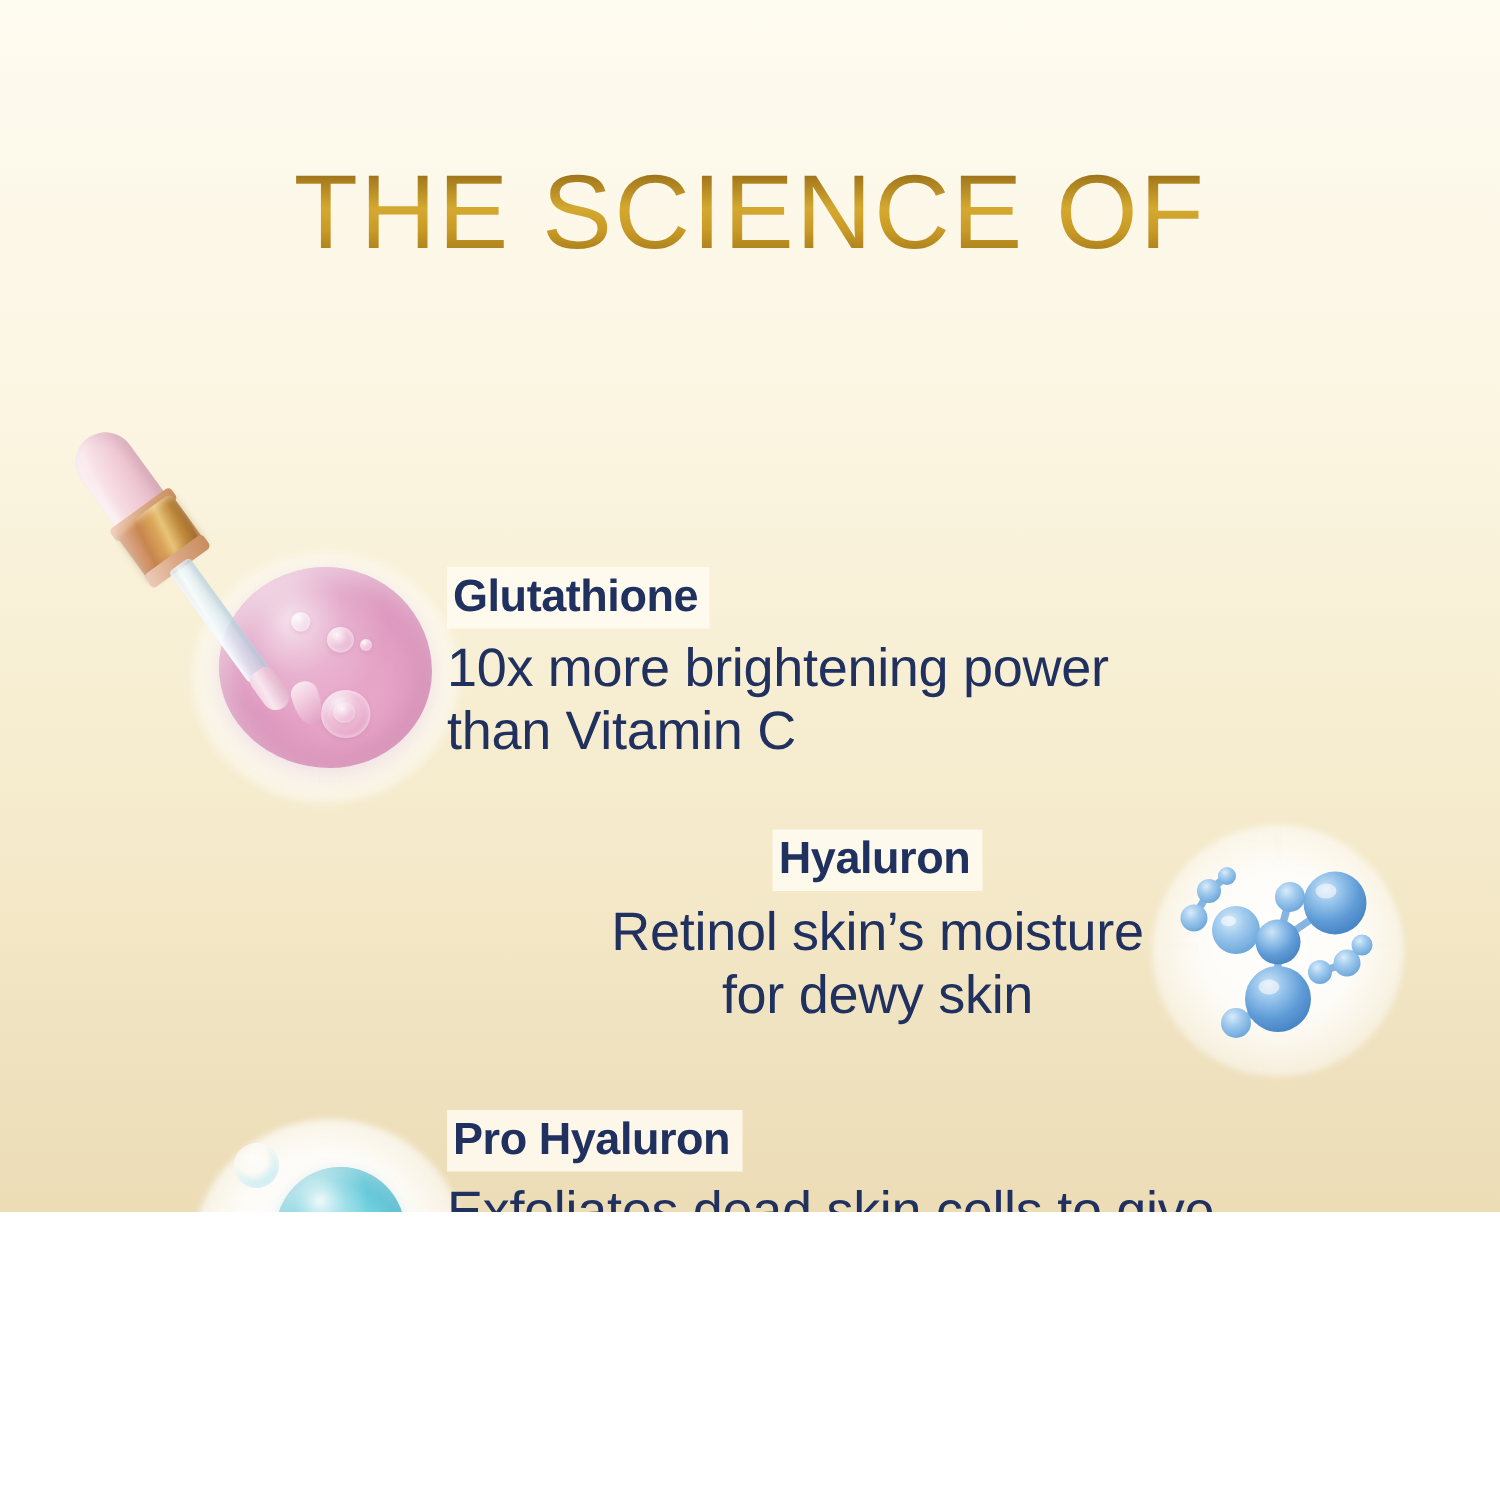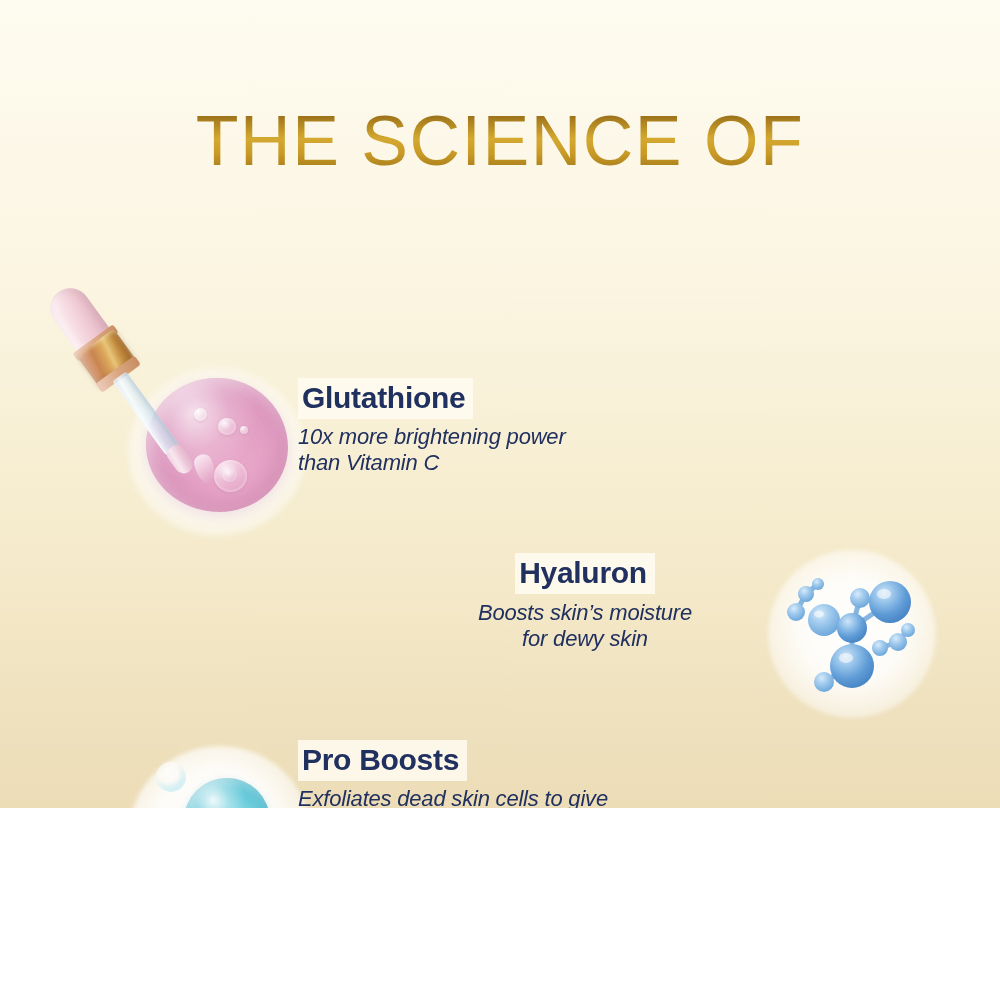--- a/index.html
+++ b/index.html
@@ -67,27 +67,26 @@
     font-size: 30px;
     font-weight: bold;
     color: #20305F;
     letter-spacing: -0.3px;
     line-height: 1.1;
     padding: 3px 8px 5px 4px;
     background: rgba(255, 253, 243, 0.82);
     white-space: nowrap;
   }
   .body-text {
-    font-size: 22px;
+    font-size: 36px;
     color: #20305F;
     line-height: 1.18;
     letter-spacing: -0.2px;
     margin-top: 5px;
     white-space: pre-line;
-    font-style: italic;
   }
 
   
   #sec-gluta { top: 378px; left: 298px; }
 
   
   #sec-hyal  { top: 553px; left: 405px; width: 360px; text-align: center; }
   #sec-hyal .body-text { margin-top: 6px; }
 
   
@@ -408,37 +407,37 @@
       <g fill="#FFFFFF" opacity="0.55">
         <ellipse cx="116" cy="44" rx="7" ry="5"></ellipse>
         <ellipse cx="78" cy="108" rx="7" ry="5"></ellipse>
         <ellipse cx="51" cy="64" rx="5" ry="3.5"></ellipse>
       </g>
     </svg>
   </div>
 
   <div class="section" id="sec-hyal">
     <div class="heading">Hyaluron</div>
-    <div class="body-text">Boosts skin’s moisture
+    <div class="body-text">Retinol skin’s moisture
 for dewy skin</div>
   </div>
 
   <div id="art-retinol">
     <div class="halo"></div>
     <div class="bub sm1"></div>
     <div class="bub big"></div>
     <div class="bub mid"></div>
     <div class="bub t1"></div>
     <div class="bub t2"></div>
     <div class="bub t3"></div>
     <div class="bub t4"></div>
     <div class="bub t5"></div>
     <div class="bub t6"></div>
     <div class="bub t7"></div>
   </div>
 
   <div class="section" id="sec-retinol">
-    <div class="heading">Pro Boosts</div>
+    <div class="heading">Pro Hyaluron</div>
     <div class="body-text">Exfoliates dead skin cells to give
 even toned skin</div>
   </div>
 
 </div>
 
 </body></html>

